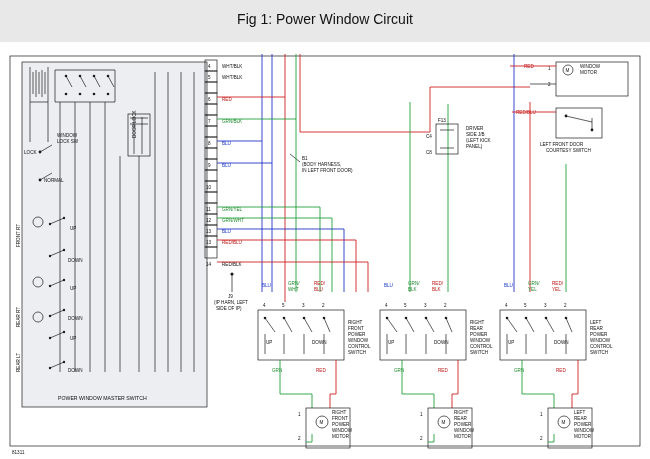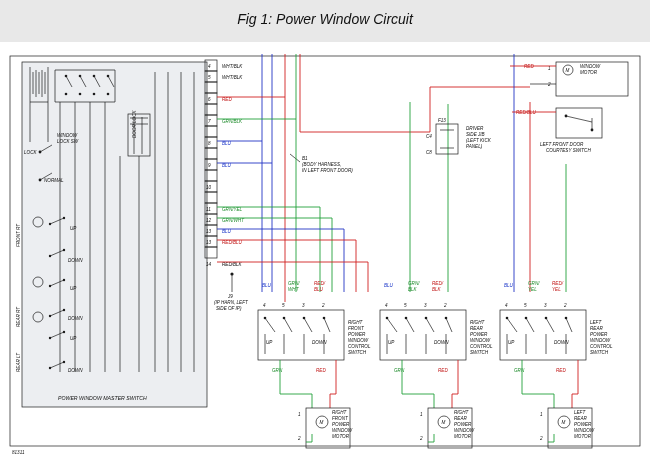--- a/index.html
+++ b/index.html
@@ -1,17 +1,17 @@
 <!DOCTYPE html>
 <html><head>
 <meta charset="utf-8">
 <style>
   html,body{margin:0;padding:0;background:#ffffff;}
   body{width:650px;height:459px;font-family:"Liberation Sans",sans-serif;overflow:hidden;}
-  #root{position:relative;width:650px;height:459px;background:#ffffff;font-style:italic;}
+  #root{position:relative;width:650px;height:459px;background:#ffffff;}
   .titlebar{position:absolute;left:0;top:0;width:650px;height:42px;background:#e8e8e8;border-bottom:1px solid #cfcfcf;}
   .title{position:absolute;left:0;top:11px;width:650px;text-align:center;font-size:14px;color:#111;}
   .diagram{position:absolute;left:0;top:42px;width:650px;height:417px;background:#ffffff;}
   svg{display:block;}
   .lbl{font-family:"Liberation Sans",sans-serif;font-size:4.6px;fill:#111;}
   .lbl5{font-family:"Liberation Sans",sans-serif;font-size:5.2px;fill:#111;}
   .lblb{font-family:"Liberation Sans",sans-serif;font-size:4.6px;fill:#1a35c8;}
   .lblr{font-family:"Liberation Sans",sans-serif;font-size:4.6px;fill:#c01414;}
   .lblg{font-family:"Liberation Sans",sans-serif;font-size:4.6px;fill:#1d8a2a;}
   .wire{stroke:#1b1b1b;stroke-width:.7;fill:none;}

